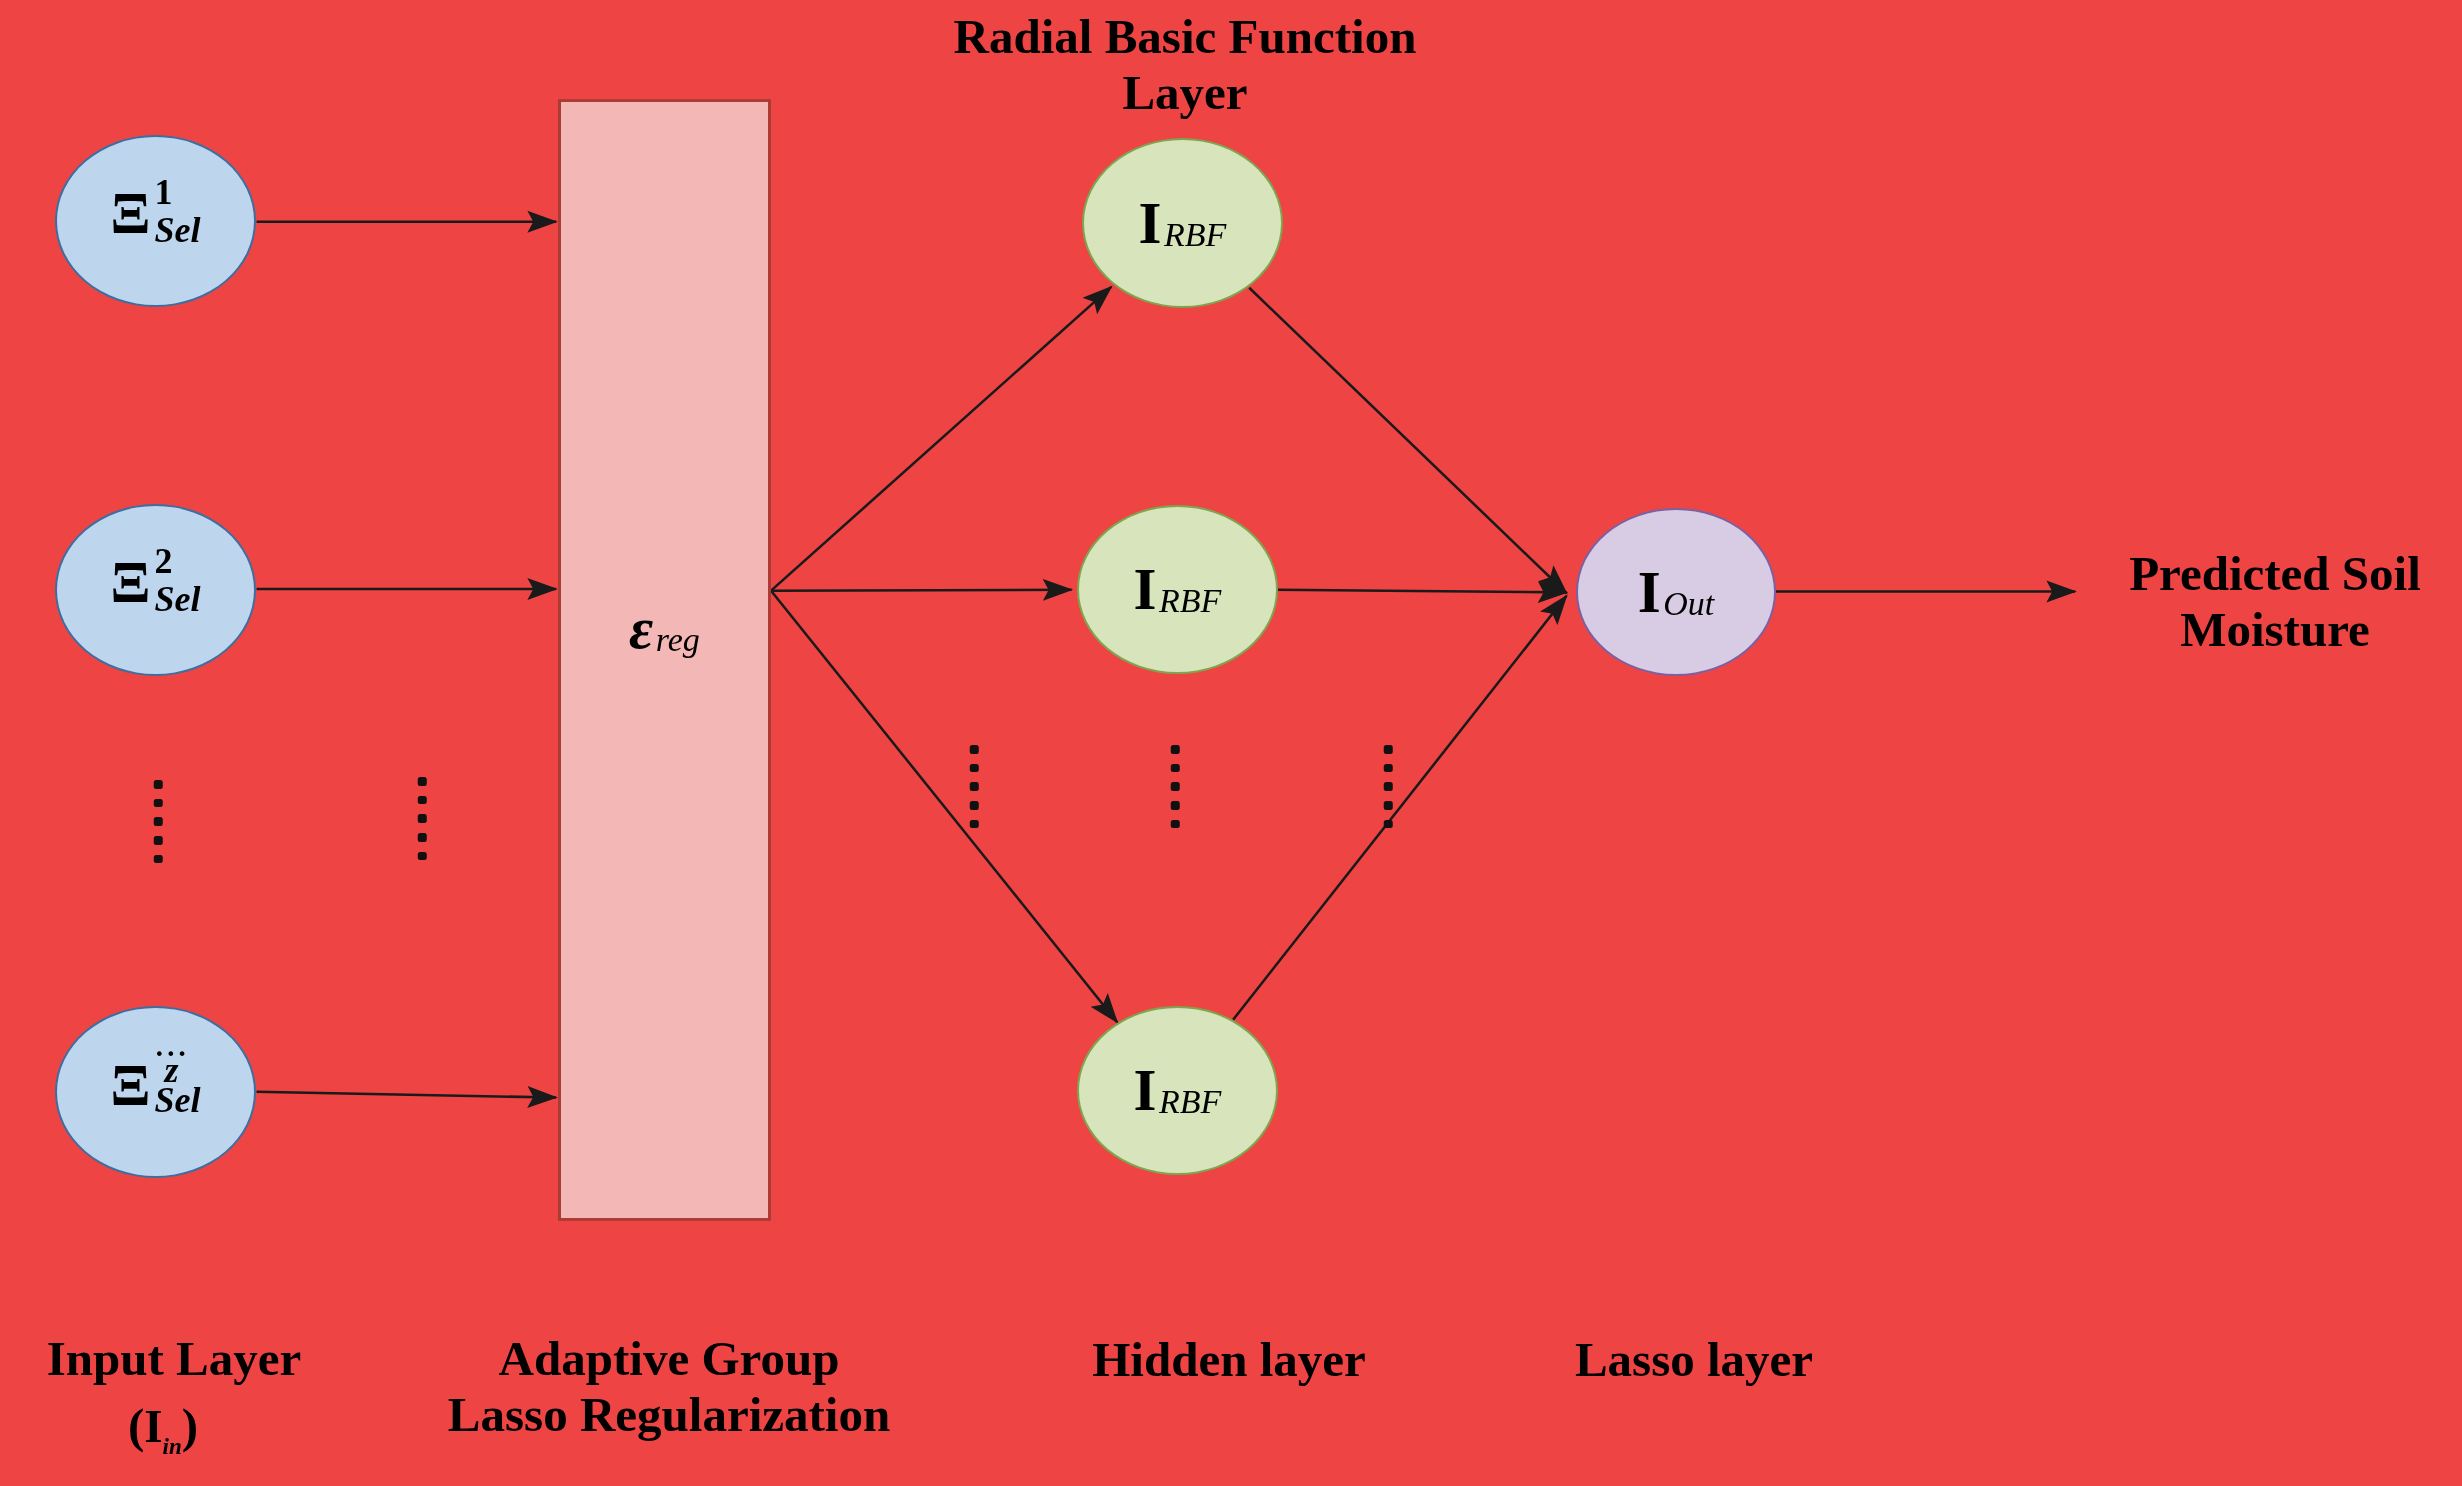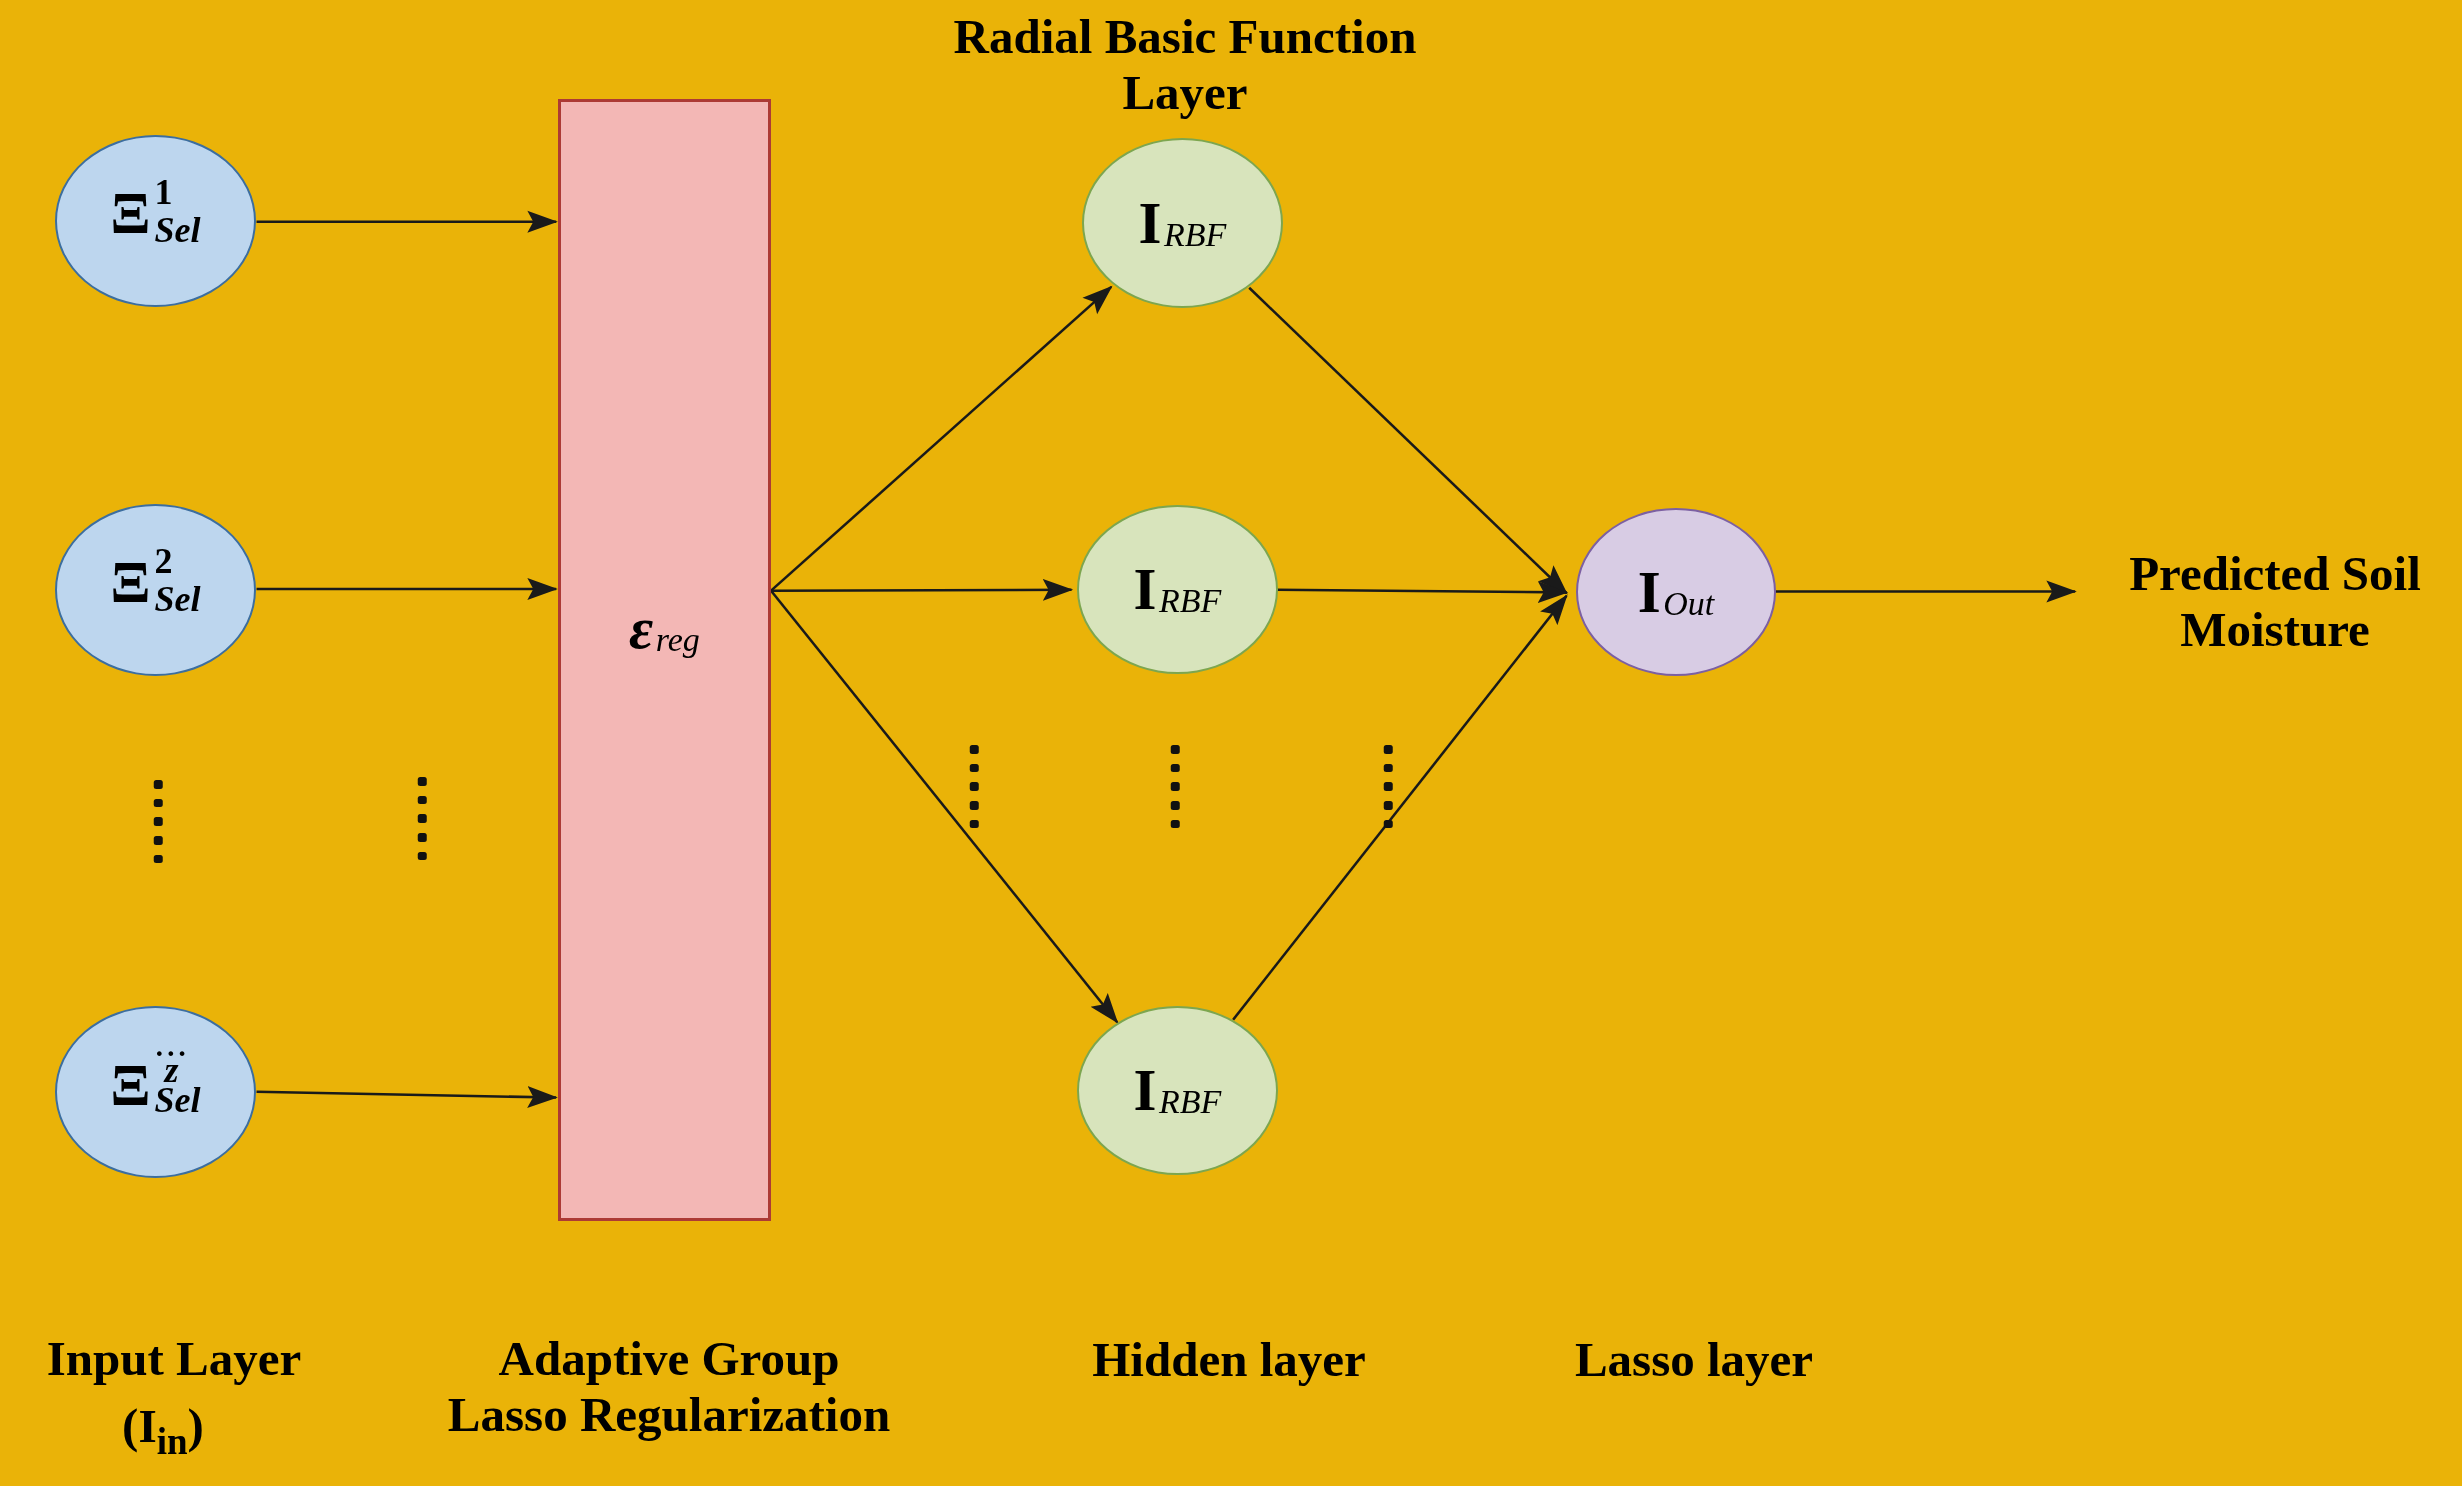--- a/index.html
+++ b/index.html
@@ -1,19 +1,19 @@
 <!DOCTYPE html>
 <html style="font-size:13.5px"><head>
 <meta charset="utf-8">
 <style>
   html,body{margin:0;padding:0;background:#ffffff;}
   #canvas{
     position:relative;
     width:2462px;height:1486px;
-    background:#eab308;
+    background:#ef4444;
     font-family:"Liberation Serif", serif;
     overflow:hidden;
   }
   #edges{position:absolute;left:0;top:0;width:2462px;height:1486px;}
   #edges line{stroke:var(--edge-line,#1a1a1a);stroke-width:3;}
   #edges .arrowfill{fill:var(--edge-line,#1a1a1a);}
 
   
   .node{
     position:absolute;border-radius:50%;
@@ -45,21 +45,21 @@
   
   .caption{
     position:absolute;transform:translateX(-50%);
     text-align:center;color:#000;font-weight:bold;
     font-size:49px;line-height:1.15;white-space:nowrap;
   }
   .caption .cline{display:block;}
   .paren-symbol{position:absolute;transform:translateX(-50%);color:#000;font-weight:bold;white-space:nowrap;}
   .paren-symbol .paren{font-size:49px;}
   .paren-symbol .pbase{font-size:47px;}
-  .paren-symbol .psub{font-size:37px;display:inline-block;transform:translateY(12px);}
+  .paren-symbol .psub{font-size:23px;font-style:italic;display:inline-block;transform:translateY(12px);}
 
   
   .vdots{position:absolute;display:flex;flex-direction:column;gap:10.2px;transform:translateX(-50%);}
   .vdots i{width:8.5px;height:8.5px;background:var(--dots,#111);border-radius:2.5px;display:block;}
 </style>
 </head>
 <body>
 
 <div id="canvas" style="--input-fill: #BDD6EE; --input-border: #3C6E9F; --reg-fill: #F3B7B5; --reg-border: #AC3A35; --hidden-fill: #D8E4BC; --hidden-border: #7DA64F; --output-fill: #D8CCE4; --output-border: #7C60A2; --edge-line: #1a1a1a; --dots: #111111;">
 

